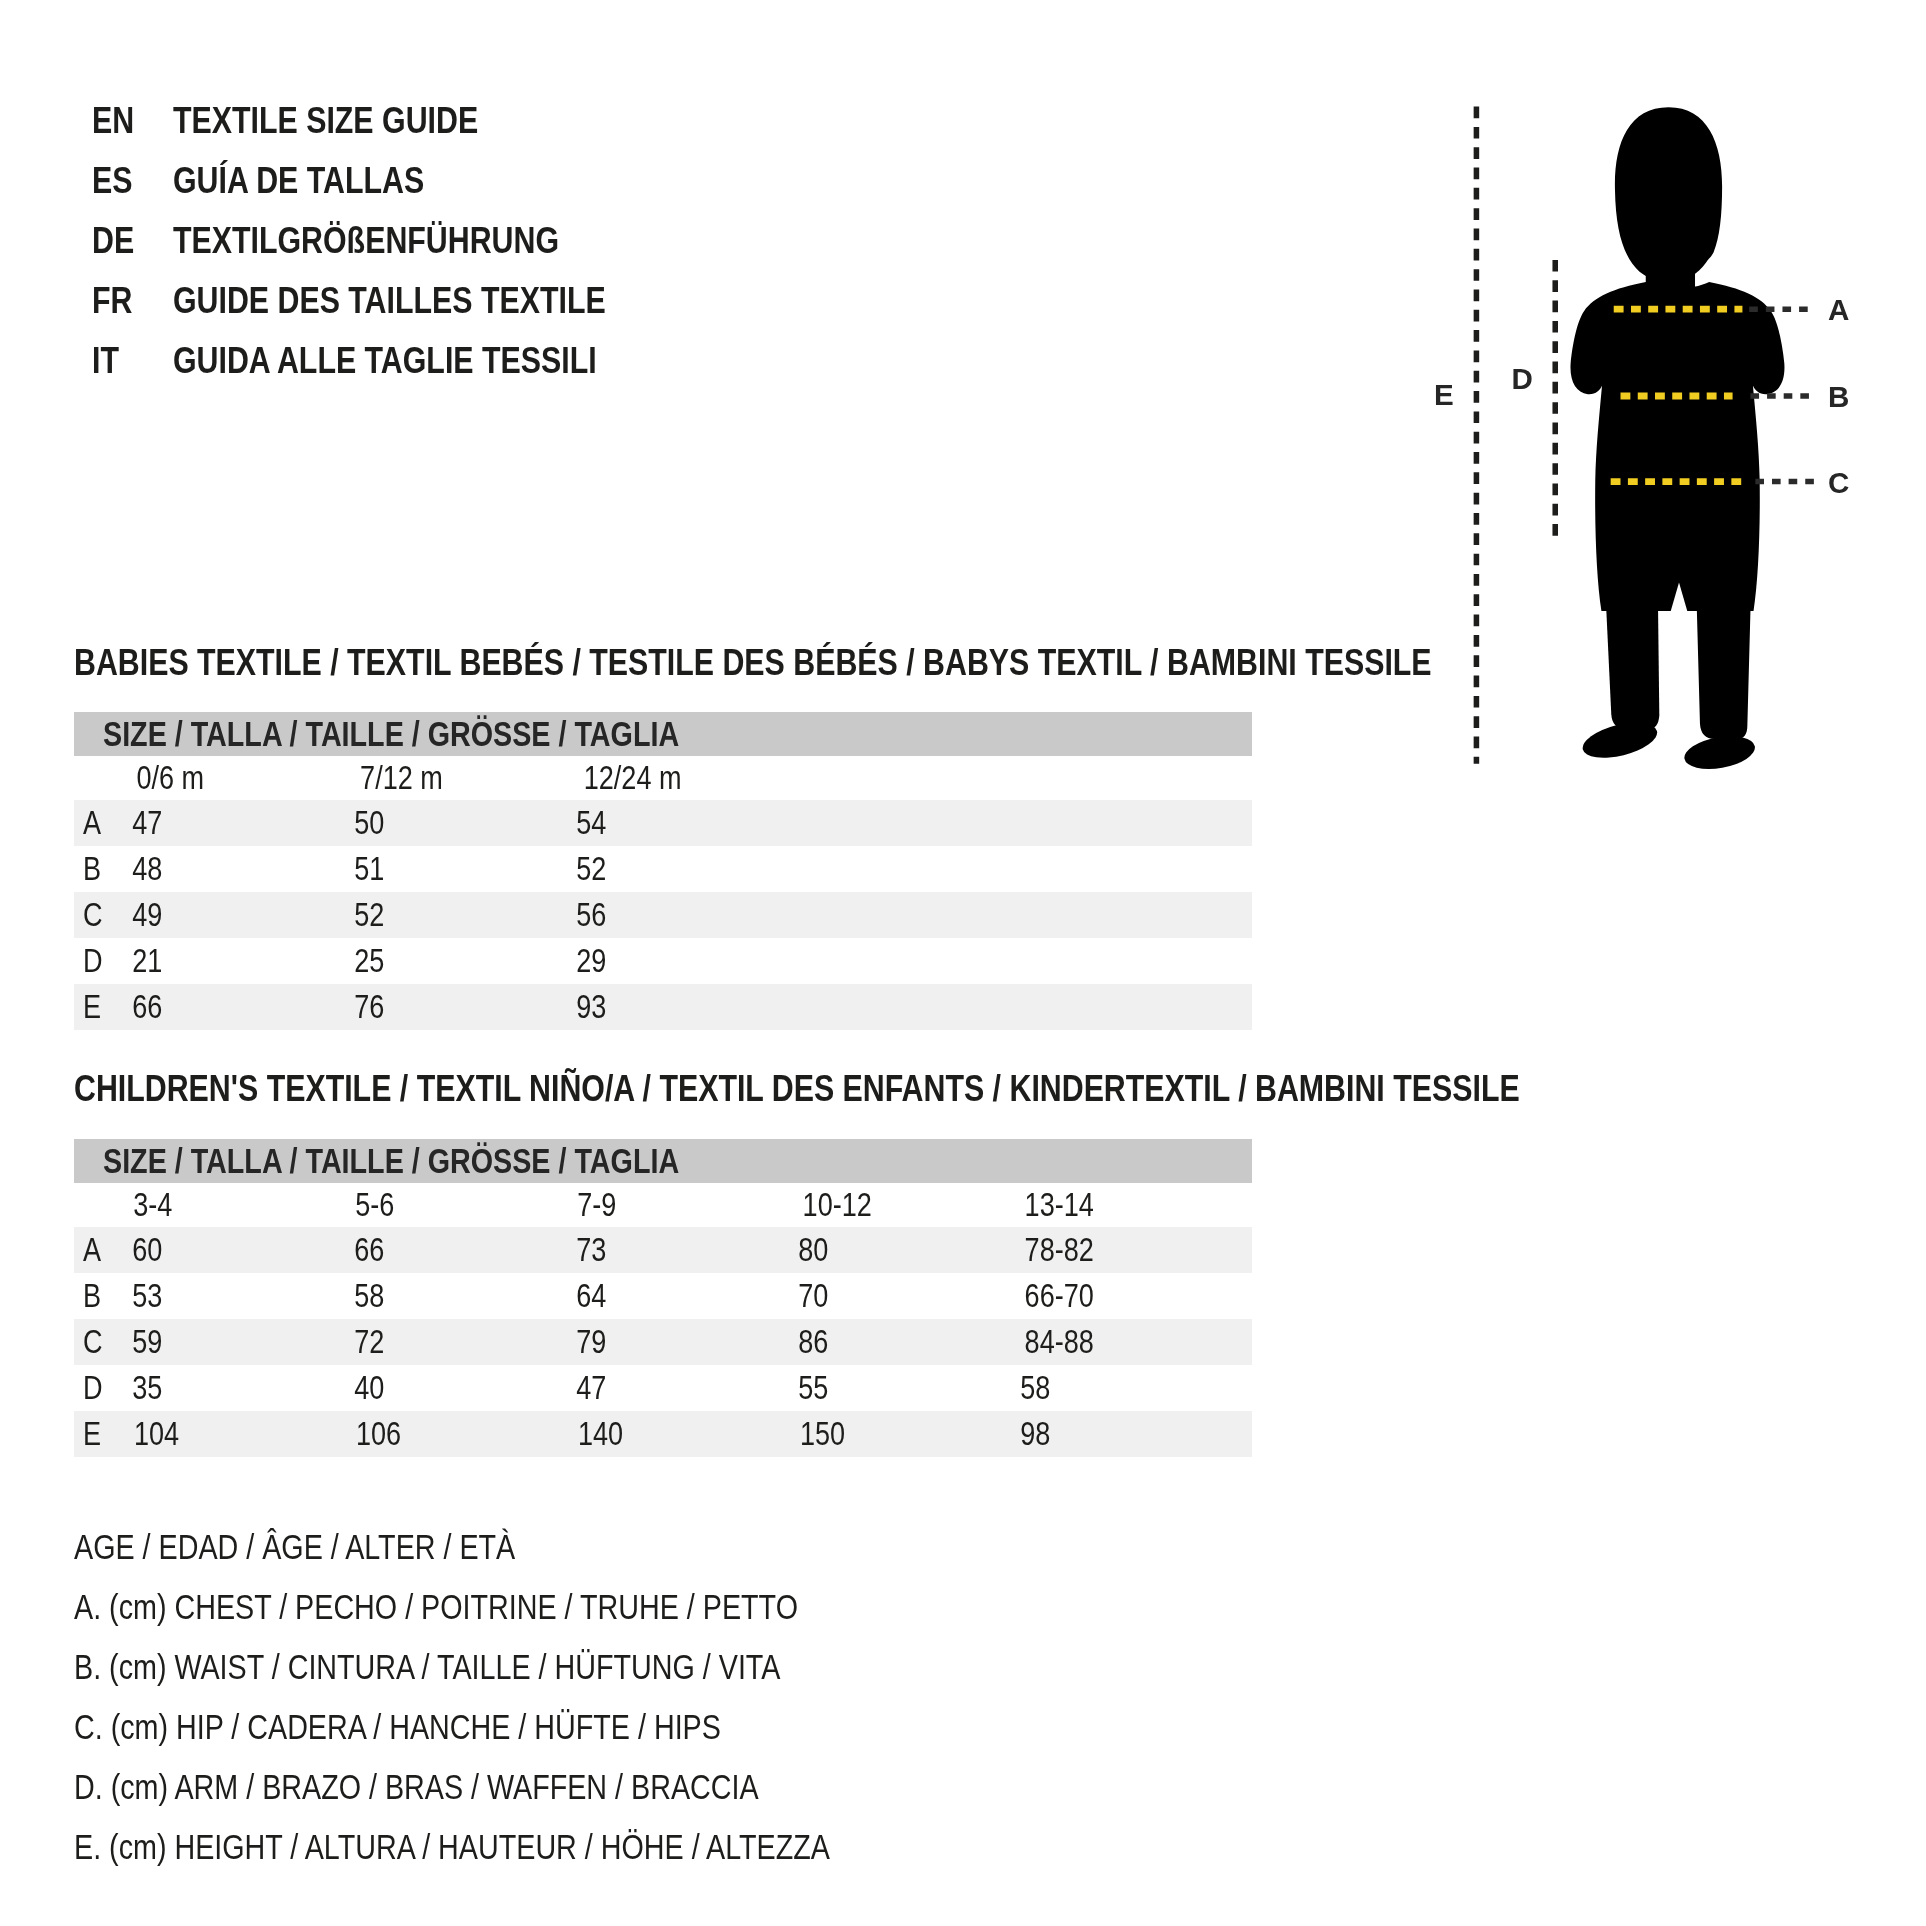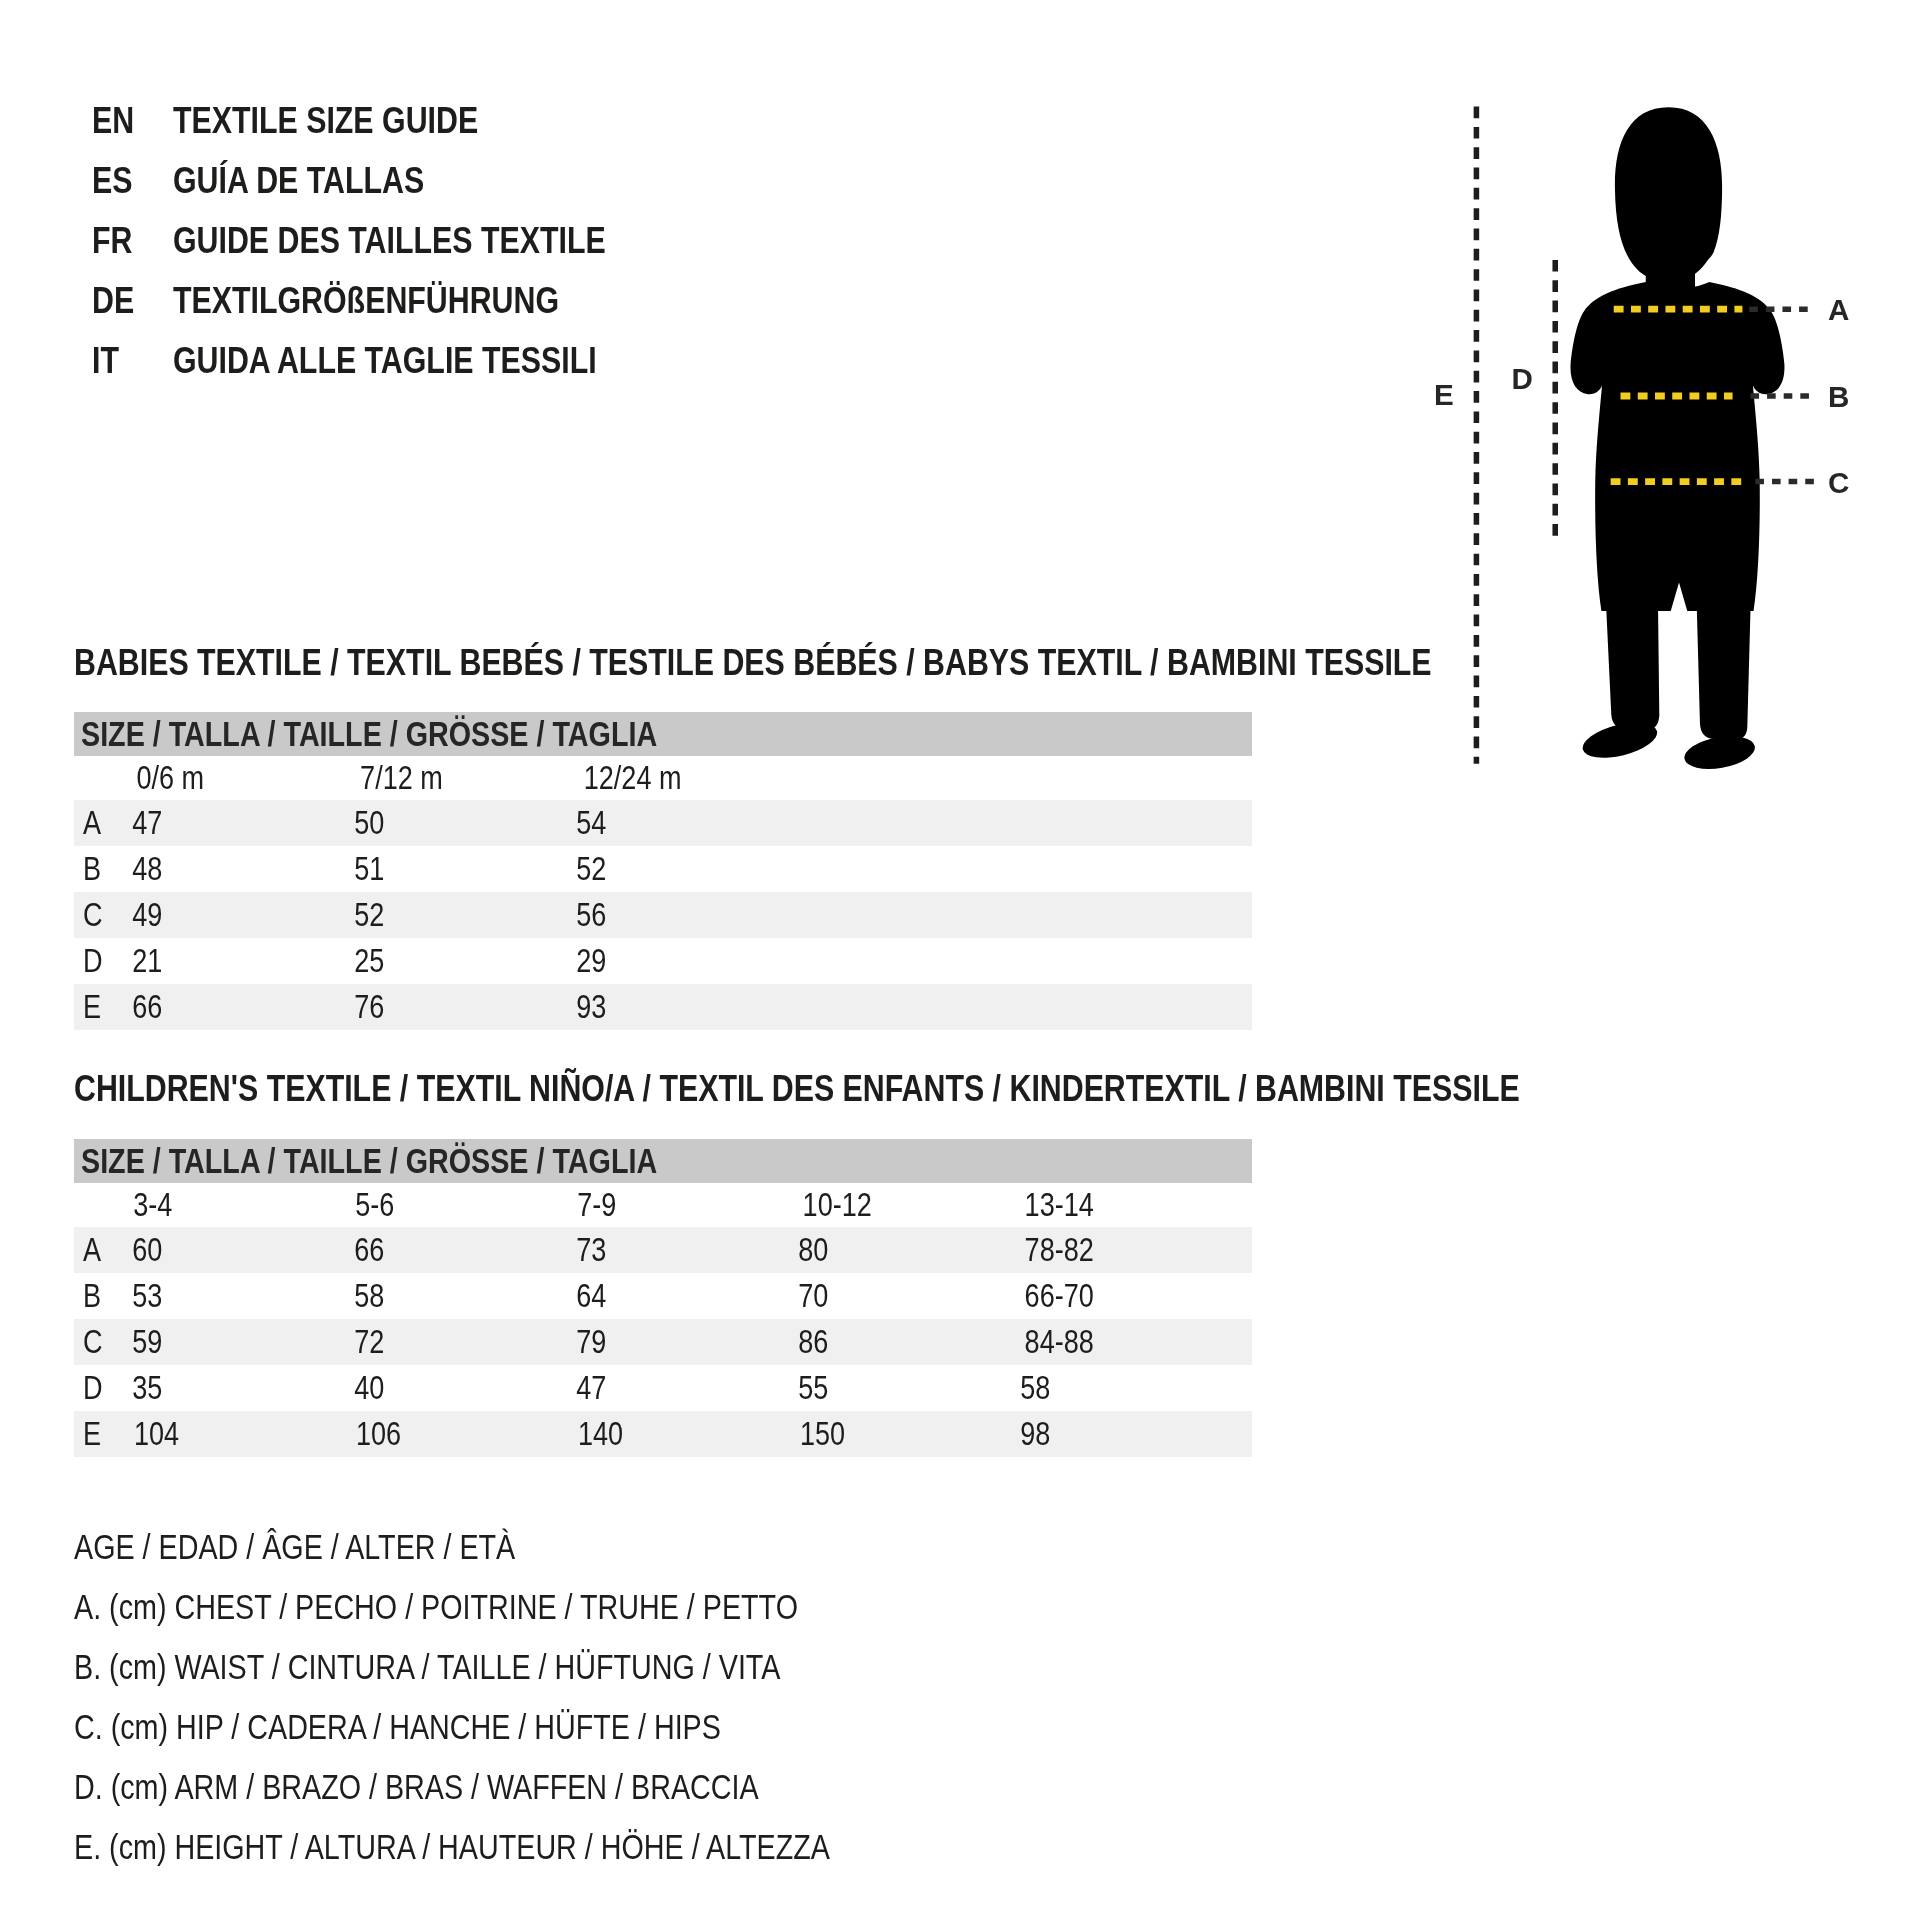--- a/index.html
+++ b/index.html
@@ -14,21 +14,21 @@
   .lang-code{width:81px;flex:0 0 auto;}
 
   .sec-title{position:absolute;left:74px;height:44px;line-height:44px;font-size:37px;font-weight:700;text-align:right;}
   #babies-title{top:641px;}
   #children-title{top:1067px;}
 
   .sizetable{position:absolute;left:74px;width:1178px;}
   #babies-table{top:712px;}
   #children-table{top:1139px;}
   .thead-bar{height:44px;line-height:44px;background:#c9c9c9;font-size:35px;font-weight:700;
-             padding-left:7px;box-sizing:border-box;color:#262626;}
+             padding-left:29px;box-sizing:border-box;color:#262626;}
   .cols-row{display:flex;height:44px;line-height:44px;font-size:33px;}
   .trow{display:flex;height:46px;line-height:46px;font-size:33px;}
   .stripe{background:#f0f0f0;}
   .tlabel{width:55px;flex:0 0 auto;padding-left:8.6px;box-sizing:border-box;}
   .tcell{width:222px;flex:0 0 auto;}
 
   .legend{position:absolute;left:74px;top:1517px;font-size:35px;line-height:60px;}
   .legend-line{height:60px;}
 
   .figure-svg{position:absolute;left:1429px;top:86px;width:468px;height:721px;}
@@ -42,26 +42,26 @@
   <div class="langs">
     <div class="lang-row">
       <span class="lang-code"><span class="cx">EN</span></span>
       <span class="cx">TEXTILE SIZE GUIDE</span>
     </div>
     <div class="lang-row">
       <span class="lang-code"><span class="cx">ES</span></span>
       <span class="cx">GUÍA DE TALLAS</span>
     </div>
     <div class="lang-row">
+      <span class="lang-code"><span class="cx">DE</span></span>
+      <span class="cx">TEXTILGRÖßENFÜHRUNG</span>
+    </div>
+    <div class="lang-row">
       <span class="lang-code"><span class="cx">FR</span></span>
       <span class="cx">GUIDE DES TAILLES TEXTILE</span>
-    </div>
-    <div class="lang-row">
-      <span class="lang-code"><span class="cx">DE</span></span>
-      <span class="cx">TEXTILGRÖßENFÜHRUNG</span>
     </div>
     <div class="lang-row">
       <span class="lang-code"><span class="cx">IT</span></span>
       <span class="cx">GUIDA ALLE TAGLIE TESSILI</span>
     </div>
   </div>
 
   <svg class="figure-svg" viewBox="0 0 760 1170">
 
     <line x1="77" y1="33" x2="77" y2="1100" stroke="#1d1d1b" stroke-width="9" stroke-dasharray="19 14"></line>

